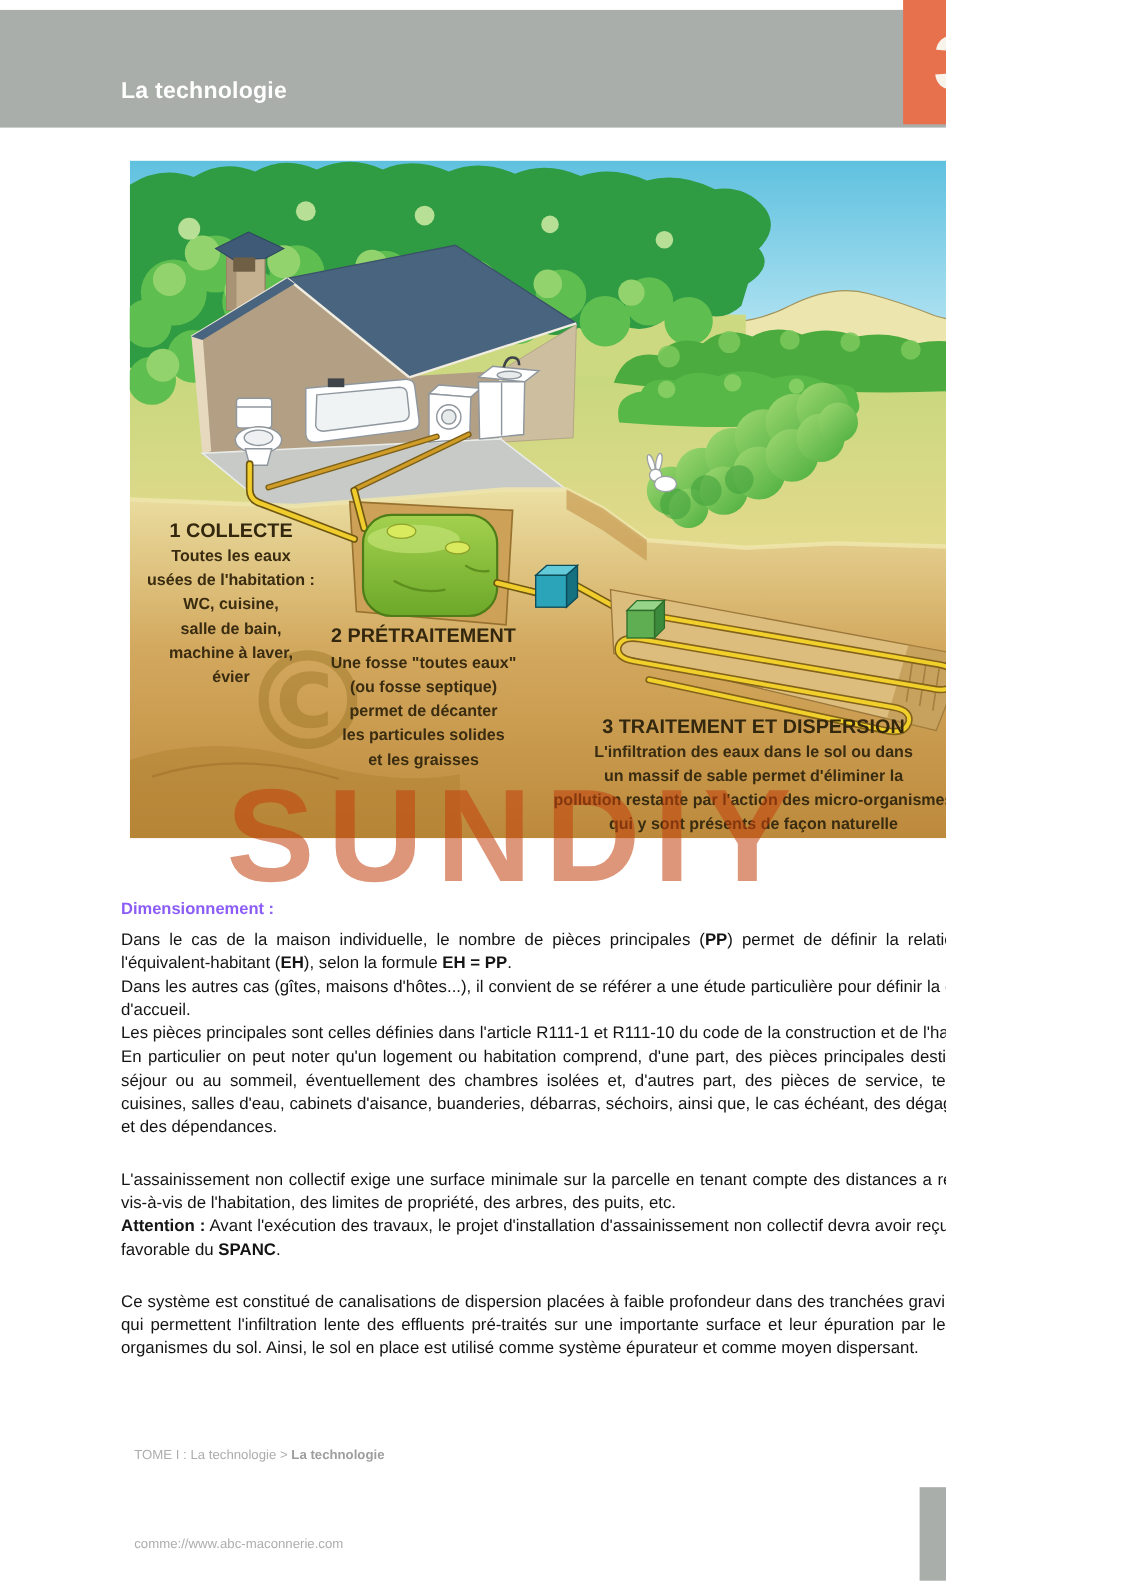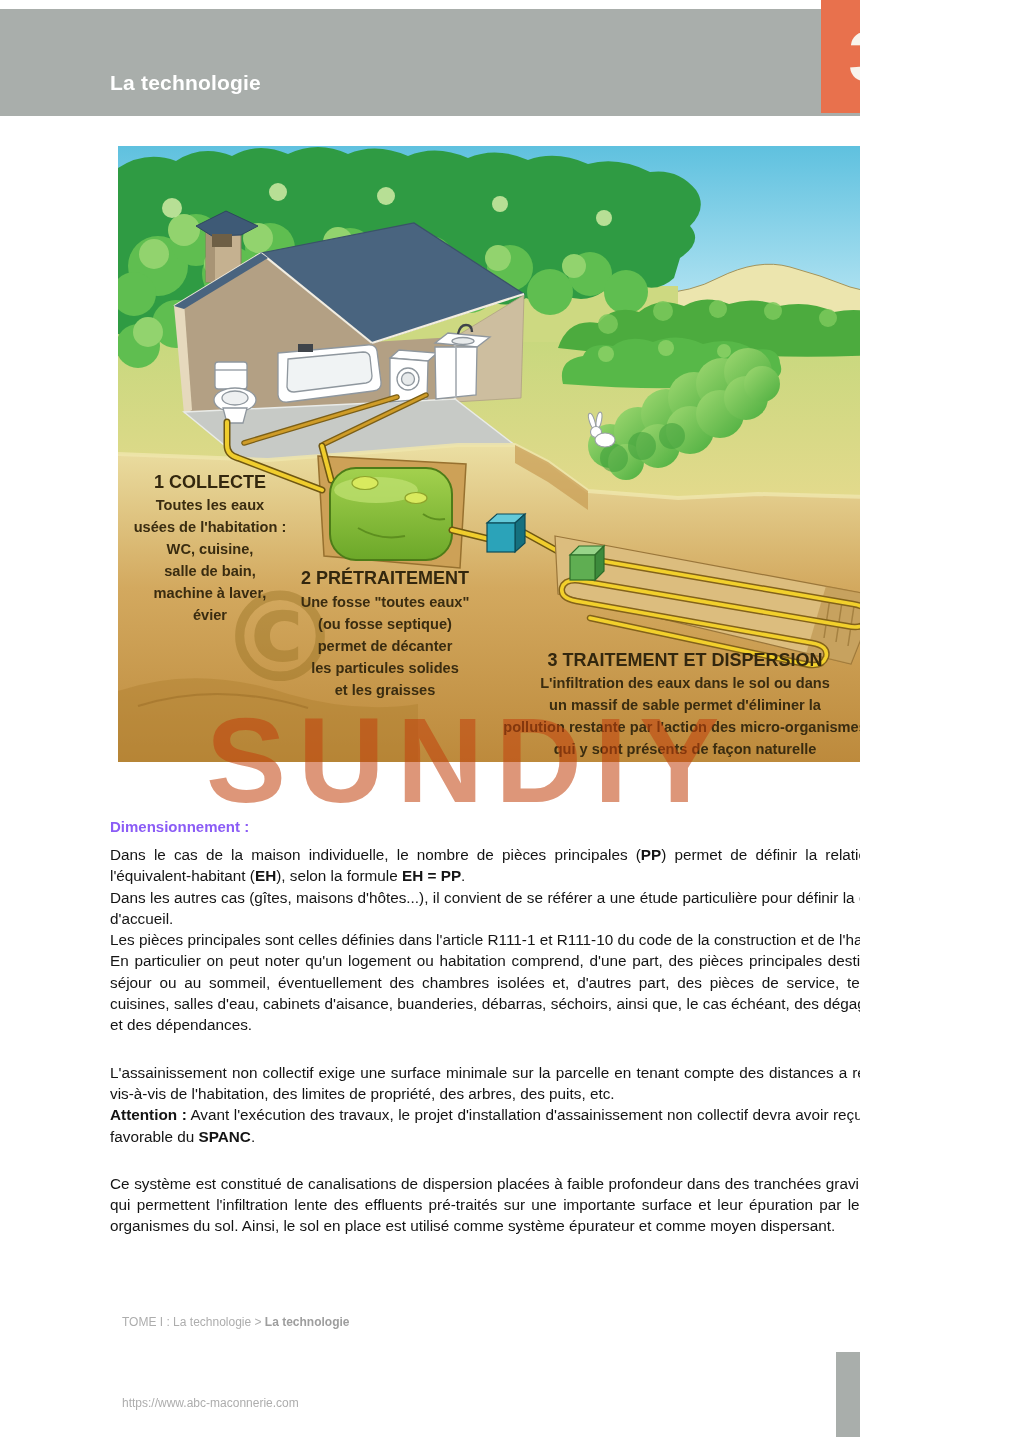--- a/index.html
+++ b/index.html
@@ -341,18 +341,18 @@
         </div>
     </div>
     <div class="section">
       <div>
           <p class="body-p"><span>Ce système est constitué de canalisations de dispersion placées à faible profondeur dans des tranchées gravillonnées qui permettent l'infiltration lente des effluents pré-traités sur une importante surface et leur épuration par les micro-organismes du sol. Ainsi, le sol en place est utilisé comme système épurateur et comme moyen dispersant.</span></p>
         </div>
     </div>
   </div>
 
   <div class="footer-breadcrumb"><span>TOME I : La technologie &gt; </span><b>La technologie</b></div>
-  <div class="footer-url">https://www.abc-maconnerie.com</div>
+  <div class="footer-url">comme://www.abc-maconnerie.com</div>
   <div class="page-number-box">
     <span>73</span>
   </div>
 
 </div>
 
 </body></html>

